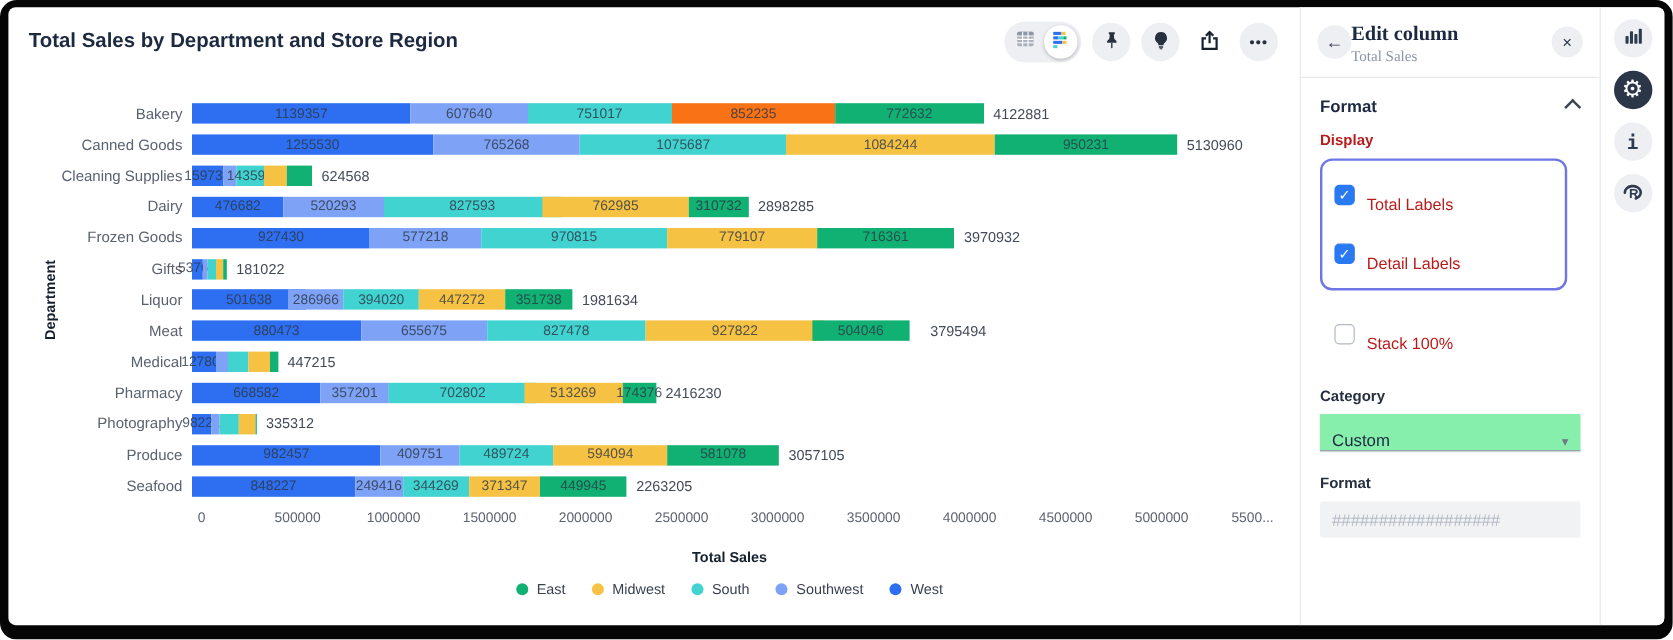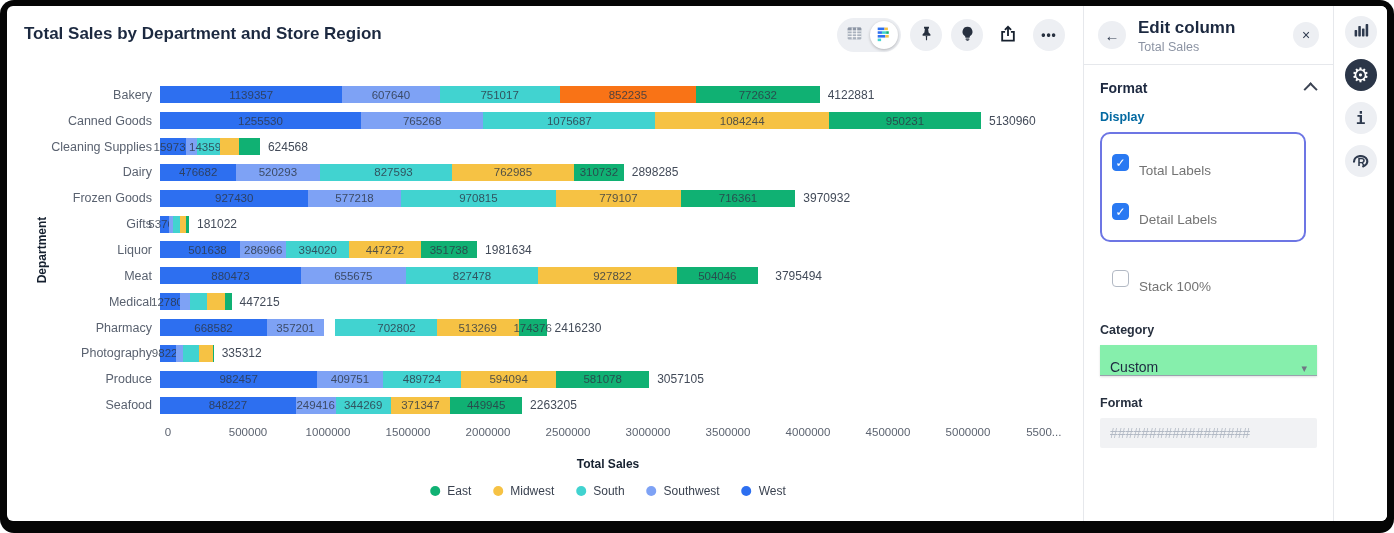--- a/index.html
+++ b/index.html
@@ -31,37 +31,37 @@
   .ytitle{position:absolute;left:35px;top:244px;transform:translate(-50%,-50%) rotate(-90deg);font-weight:bold;font-size:12px;color:#15202f;white-space:nowrap;}
   .legend{position:absolute;left:601px;top:478px;transform:translateX(-50%);display:flex;gap:22px;align-items:center;}
   .litem{display:flex;align-items:center;gap:7px;}
   .ldot{width:10px;height:10px;border-radius:50%;}
   .llab{font-size:12px;color:#3a4250;}
 
   
   .panel{flex:0 0 250px;border-left:1px solid #e6e8ec;box-sizing:border-box;background:#fff;}
   .phead{display:flex;align-items:flex-start;padding:13px 14px 0 14px;height:45px;border-bottom:1px solid #e6e8ec;}
   .backbtn{width:28px;height:28px;border-radius:50%;background:#edeff3;color:#2e3a4e;display:flex;align-items:center;justify-content:center;font-size:15px;margin-top:2px;}
-  .ptitles{flex:1;margin-left:12px;}
+  .ptitles{flex:1;font-family:Liberation Serif, serif;}
   .ptitle{font-size:17px;font-weight:bold;color:#1c2940;line-height:1.1;}
   .psub{font-size:12.5px;color:#8b93a3;margin-top:2px;}
   .closebtn{width:26px;height:26px;border-radius:50%;background:#edeff3;color:#2e3a4e;display:flex;align-items:center;justify-content:center;font-size:14px;margin-top:3px;}
   .pbody{padding:0 16px;}
   .formatrow{display:flex;align-items:center;justify-content:space-between;margin-top:15px;}
   .sectitle{font-size:14px;font-weight:bold;color:#1d2940;}
   .chevup{width:8px;height:8px;border-left:2px solid #3c4453;border-top:2px solid #3c4453;transform:rotate(45deg) translateY(2px);}
-  .displab{font-size:12.5px;font-weight:bold;color:#0369a1;margin-top:14px;}
+  .displab{font-size:12.5px;font-weight:bold;color:#b91c1c;margin-top:14px;}
   .hlbox{margin-top:8px;width:206px;border:2px solid #6d76e4;border-radius:10px;padding:4px 10px;box-sizing:border-box;}
   .ckrow{display:flex;align-items:center;gap:10px;padding:9px 0;}
   .ckrow.loose{margin-top:12px;padding-left:12px;}
   .ckbox{width:17px;height:17px;border:1.5px solid #b2b9c4;border-radius:4px;box-sizing:border-box;display:flex;align-items:center;justify-content:center;background:#fff;flex:0 0 17px;}
   .ckrow.checked .ckbox{background:#2979f2;border-color:#2979f2;}
   .ckmark{display:none;color:#fff;font-size:12px;line-height:1;}
   .ckrow.checked .ckmark{display:block;}
-  .cklab{font-size:13.5px;color:#737373;margin-top:16px;}
+  .cklab{font-size:13.5px;color:#b91c1c;margin-top:16px;}
   .fieldlab{font-size:12.5px;font-weight:bold;color:#27303f;margin-top:20px;}
   .selbox{margin-top:8px;height:30px;background:#86efac;border-bottom:1px solid #9aa1ad;box-shadow:0 1px 2px rgba(0,0,0,.12);display:flex;align-items:flex-end;justify-content:space-between;padding:0 10px;}
   .selval{font-size:14px;color:#1d2940;}
   .selcaret{color:#707684;font-size:11px;}
   .fmtinput{margin-top:8px;width:100%;height:30px;background:#f1f2f4;border:none;border-radius:2px;box-sizing:border-box;padding:0 10px;font-size:14px;font-family:"Liberation Sans",sans-serif;color:#2a3442;}
   .fmtinput::placeholder{color:#b3bac5;}
 
   
   .rail{flex:1;border-left:1px solid #e6e8ec;display:flex;flex-direction:column;align-items:center;padding-top:10px;gap:11px;box-sizing:border-box;background:#fff;}
   .ribtn{width:32px;height:32px;border-radius:50%;background:#edeff3;display:flex;align-items:center;justify-content:center;color:#2e3a4e;}
@@ -310,21 +310,21 @@
           </div>
           <div class="crow">
             <div class="ylab">Pharmacy</div>
             <div class="track">
               <div class="seg" style="left: 0px; width: 106.973px; background: rgb(45, 111, 240);">
                 <span class="dlab">668582</span>
               </div>
               <div class="seg" style="left: 106.973px; width: 57.1522px; background: rgb(126, 162, 245);">
                 <span class="dlab">357201</span>
               </div>
-              <div class="seg" style="left: 175px; width: 123px; background: rgb(65, 211, 208);">
+              <div class="seg" style="left: 164px; width: 123px; background: rgb(65, 211, 208);">
                 <span class="dlab">702802</span>
               </div>
               <div class="seg" style="left: 276.574px; width: 82.123px; background: rgb(246, 194, 68);">
                 <span class="dlab">513269</span>
               </div>
               <div class="seg" style="left: 358.697px; width: 27.9002px; background: rgb(16, 177, 115);">
                 <span class="dlab">174376</span>
               </div>
               <span class="tlab" style="left: 394.597px;">2416230</span>
             </div>

